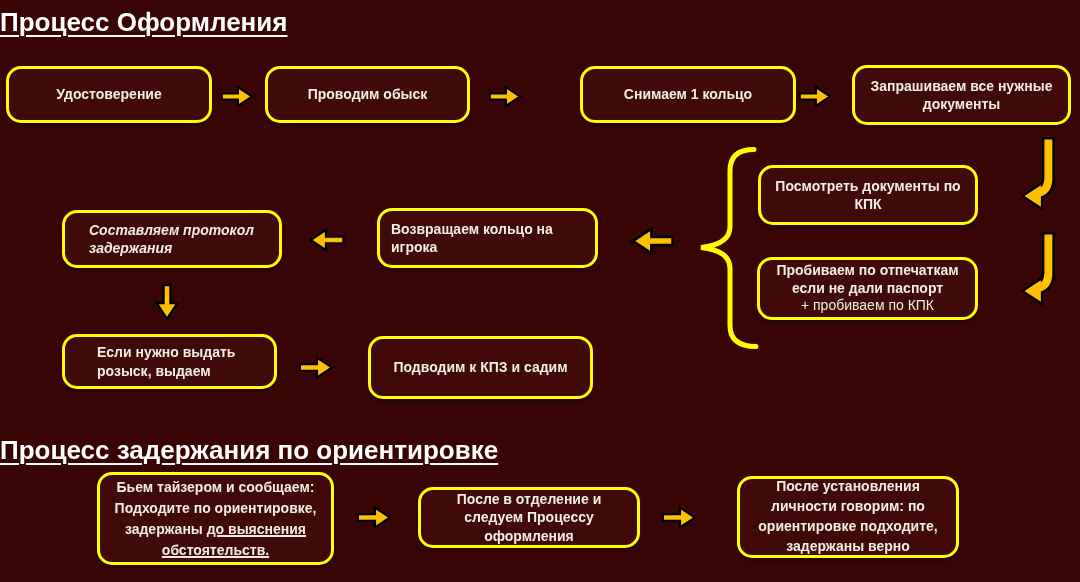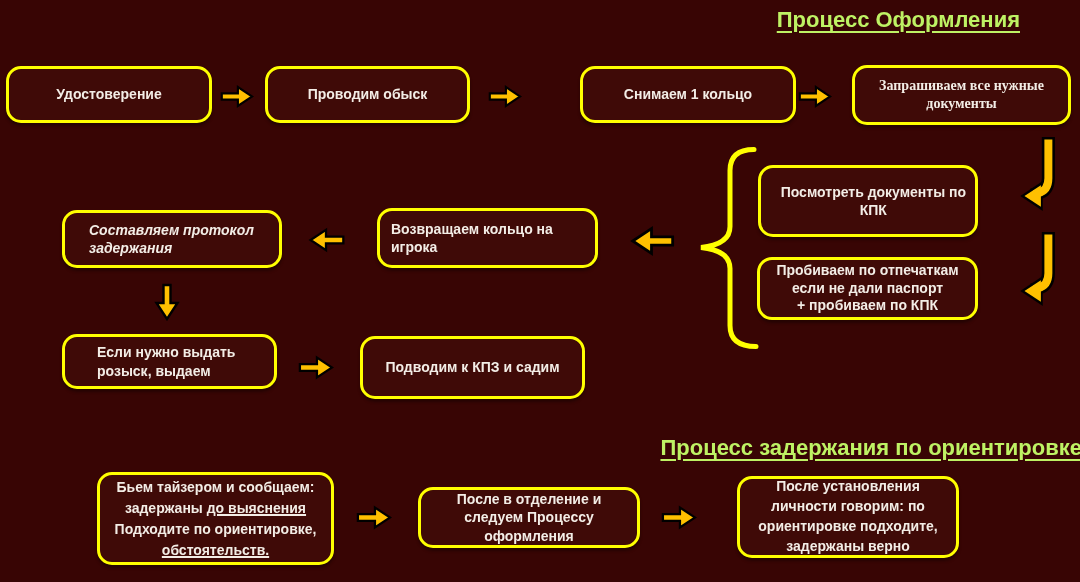--- a/index.html
+++ b/index.html
@@ -4,50 +4,50 @@
 <style>
   html,body { margin:0; padding:0; }
   body {
     width:1080px; height:582px;
     background:#380504;
     font-family:"Liberation Sans", sans-serif;
     position:relative; overflow:hidden;
   }
 
   
-  .title { position:absolute; text-align:right; color:#bef264;
-           font-size:22px; font-weight:700; }
+  .title { position:absolute; text-align:left; color:#ffffff;
+           font-size:26px; font-weight:700; }
   .title-text { text-decoration:underline; text-decoration-thickness:2px; text-underline-offset:4px; }
   .p-t1 { left:0; top:7px;  width:1020px; }
   .p-t2 { left:0; top:435px; width:1082px; }
 
   
   .box { position:absolute; box-sizing:border-box;
          border:3px solid #ffff00; border-radius:15px;
          background:#3f0a07;
          color:#f3ede6; font-size:14px; font-weight:700; line-height:1.32;
          display:flex; align-items:center; justify-content:center;
          text-align:center; padding:3px 9px;
          box-shadow:0 3px 3px rgba(0,0,0,0.35);
   }
   .box.left { justify-content:flex-start; text-align:left; }
   .lbl { white-space:pre-line; }
   .u { text-decoration:underline; text-decoration-thickness:1.5px; }
-  .heavier { font-weight:700; }
+  .heavier { font-weight:400; }
 
   .p-b1 { left:6px;   top:66px;  width:206px; height:57px; }
   .p-b2 { left:265px; top:66px;  width:205px; height:57px; }
   .p-b3 { left:572px; top:66px;  width:216px; height:57px;margin-left:8px; }
-  .p-b4 { left:852px; top:65px;  width:219px; height:60px;font-family:Liberation Serif, serif; }
-  .p-b5 { left:758px; top:165px; width:220px; height:72px;justify-content:flex-end; }
+  .p-b4 { left:852px; top:65px;  width:219px; height:60px; }
+  .p-b5 { left:758px; top:165px; width:220px; height:60px; }
   .p-b6 { left:757px; top:257px; width:221px; height:63px; line-height:1.25; }
   .p-b7 { left:62px;  top:210px; width:220px; height:58px; padding-left:24px;font-style:italic; }
   .p-b8 { left:377px; top:208px; width:221px; height:60px; padding-left:11px; }
   .p-b9 { left:62px;  top:334px; width:215px; height:55px; padding-left:32px; }
-  .p-b10{ left:360px; top:336px; width:225px; height:63px; }
+  .p-b10{ left:368px; top:336px; width:225px; height:63px; }
   .p-bA { left:97px;  top:472px; width:237px; height:93px; line-height:1.5; }
   .p-bB { left:418px; top:487px; width:222px; height:61px; }
   .p-bC { left:713px; top:476px; width:222px; height:82px; line-height:1.42;margin-left:24px; }
 
   
   .arr { position:absolute; display:block; }
   .p-a1 { left:220px; top:83px;  width:34px; height:27px; }
   .p-a2 { left:488px; top:83px;  width:34px; height:27px; }
   .p-a3 { left:798px; top:83px;  width:34px; height:27px; }
   .p-a4 { left:298px; top:354px; width:36px; height:27px; }
@@ -170,22 +170,22 @@
   <span class="lbl">Подводим к КПЗ и садим</span>
 </div>
 
 <div class="title p-t2">
   <span class="title-text">Процесс задержания по ориентировке</span>
 </div>
 
 <div class="box p-bA">
   <div>
     <div>Бьем тайзером и сообщаем:</div>
+    <div>Подходите по ориентировке,</div>
     <div><span>задержаны</span> <span class="u">до выяснения</span></div>
-    <div>Подходите по ориентировке,</div>
     <div class="u">обстоятельств.</div>
   </div>
 </div>
 <svg class="arr p-a5" viewBox="0 0 38 27">
     <use href="#arrow-right"></use>
   </svg>
 
 <div class="box p-bB">
   <span class="lbl">После в отделение и
 следуем Процессу

